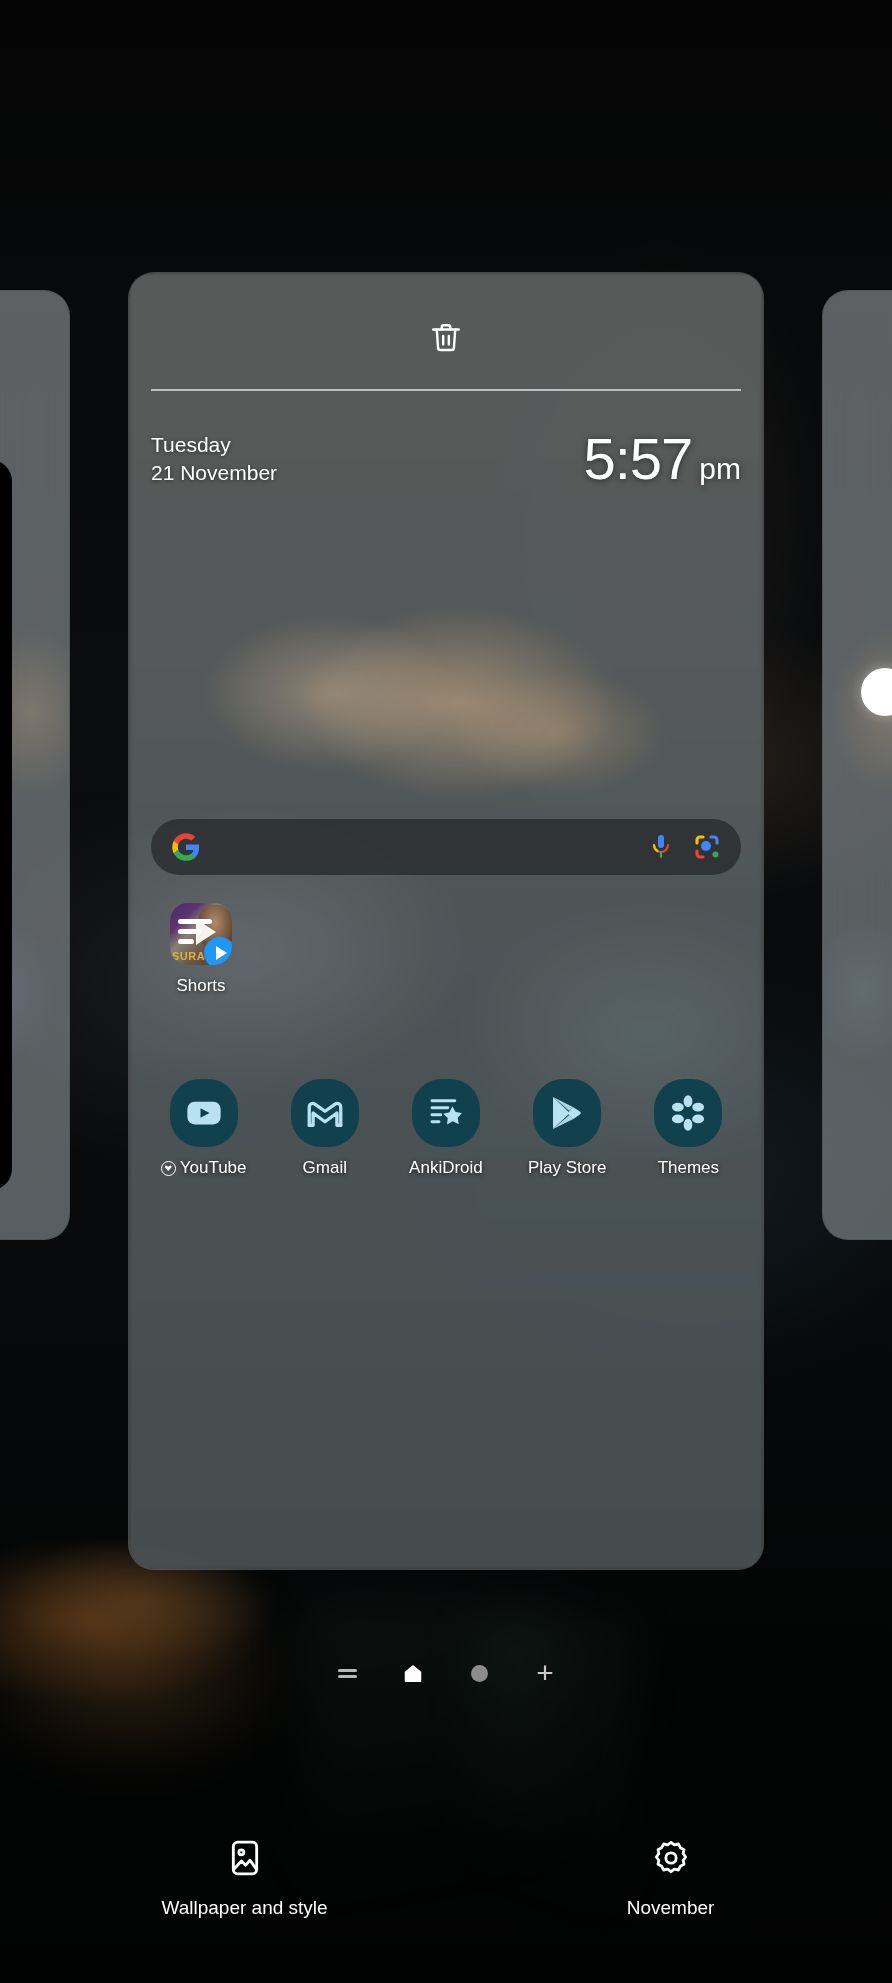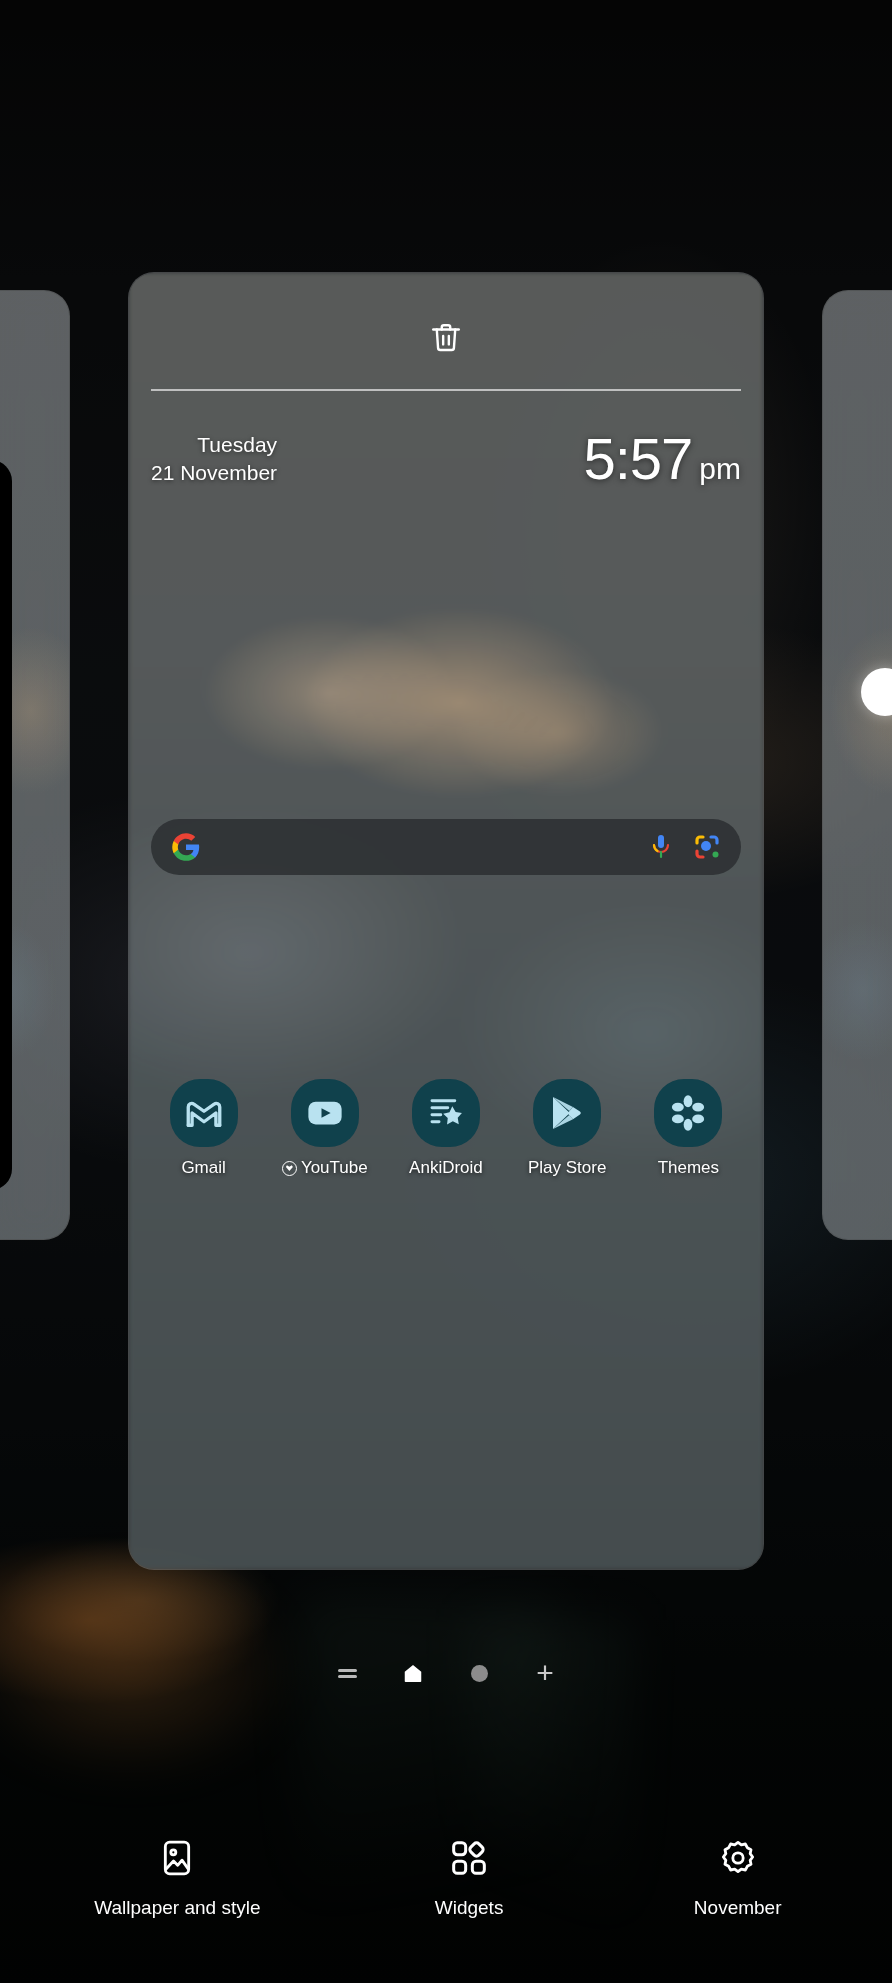--- a/index.html
+++ b/index.html
@@ -7,21 +7,20 @@
     width:892px; height:1983px;
     background:#000;
     font-family:"Liberation Sans", sans-serif;
     overflow:hidden;
   }
   #screen {
     position:relative;
     width:892px; height:1983px;
     background:#0f172a;
     overflow:hidden;
-    text-align:right;
   }
 
   
   .wallpaper {
     position:absolute; inset:0;
     background:
       radial-gradient(ellipse 260px 120px at 90px 1620px, rgba(255,150,60,.50), transparent 70%),
       radial-gradient(ellipse 200px 90px at 140px 1600px, rgba(255,190,110,.35), transparent 70%),
       radial-gradient(ellipse 420px 300px at 690px 1180px, rgba(70,110,130,.40), transparent 70%),
       radial-gradient(ellipse 300px 260px at 160px 980px, rgba(120,120,140,.30), transparent 72%),
@@ -352,47 +351,63 @@
       </svg>
       <svg class="lens-icon" viewBox="0 0 28 28">
         <path d="M4 10V7a3 3 0 0 1 3-3h3" fill="none" stroke="#FBBC05" stroke-width="3.2" stroke-linecap="round"></path>
         <path d="M18 4h3a3 3 0 0 1 3 3v3" fill="none" stroke="#4285F4" stroke-width="3.2" stroke-linecap="round"></path>
         <path d="M4 18v3a3 3 0 0 0 3 3h3" fill="none" stroke="#EA4335" stroke-width="3.2" stroke-linecap="round"></path>
         <circle cx="13" cy="13" r="5" fill="#4285F4"></circle>
         <circle cx="22.5" cy="21.5" r="3" fill="#34A853"></circle>
       </svg>
     </div>
 
+    <div class="shortcut">
+      <div class="shortcut-thumb">
+        <div class="face"></div>
+        <div class="sura">SURA</div>
+        <div class="shortcut-lines">
+          <i></i>
+            <i></i>
+            <i></i>
+        </div>
+        <div class="shortcut-play"></div>
+        <div class="shortcut-badge">
+          <div class="tri"></div>
+        </div>
+      </div>
+      <div class="shortcut-label">Shorts</div>
+    </div>
 
     <div class="dock">
+
+      <div class="dock-item">
+        <div class="dock-icon">
+          <svg viewBox="0 0 24 24">
+            <rect x="2.5" y="5.5" width="19" height="13" rx="4.2" fill="#b9e2f0"></rect>
+            <path d="M10 9.3l5.2 2.7L10 14.7z" fill="#10414c"></path>
+          </svg>
+        </div>
+        <div class="dock-label">
+          <span class="yt-badge">
+              <span class="heart"></span>
+            </span>
+          <span>YouTube</span>
+        </div>
+      </div>
 
       <div class="dock-item">
         <div class="dock-icon">
           <svg viewBox="0 0 24 24" fill="none" stroke="#b9e2f0" stroke-width="1.9" stroke-linecap="round" stroke-linejoin="round">
             <path d="M3 19V8.5a2 2 0 0 1 3.2-1.6L12 11l5.8-4.1A2 2 0 0 1 21 8.5V19"></path>
             <path d="M3 19h2.2V12l6.8 5 6.8-5v7H21"></path>
           </svg>
         </div>
         <div class="dock-label">
           <span>Gmail</span>
-        </div>
-      </div>
-
-      <div class="dock-item">
-        <div class="dock-icon">
-          <svg viewBox="0 0 24 24">
-            <rect x="2.5" y="5.5" width="19" height="13" rx="4.2" fill="#b9e2f0"></rect>
-            <path d="M10 9.3l5.2 2.7L10 14.7z" fill="#10414c"></path>
-          </svg>
-        </div>
-        <div class="dock-label">
-          <span class="yt-badge">
-              <span class="heart"></span>
-            </span>
-          <span>YouTube</span>
         </div>
       </div>
 
       <div class="dock-item">
         <div class="dock-icon">
           <svg viewBox="0 0 24 24">
             <g stroke="#b9e2f0" stroke-width="1.7" stroke-linecap="round">
               <path d="M4 5h13"></path>
                 <path d="M4 9h9"></path>
                 <path d="M4 13h5"></path>
@@ -467,31 +482,20 @@
         <svg viewBox="0 0 24 24" fill="none" stroke="#fff" stroke-width="1.7" stroke-linecap="round" stroke-linejoin="round">
           <rect x="5" y="2.5" width="14" height="19" rx="2.6"></rect>
           <circle cx="9.8" cy="8.6" r="1.5"></circle>
           <path d="M5.6 18.4l4.3-4.6 2.5 2.6 2.6-3.1 3.6 5.1"></path>
         </svg>
       </div>
       <div class="tool-label">Wallpaper and style</div>
     </div>
 
 
-    <div class="tool-item">
-      <div class="tool-icon">
-        <svg viewBox="0 0 24 24" fill="none" stroke="#fff" stroke-width="1.8" stroke-linecap="round" stroke-linejoin="round">
-          <rect x="2.8" y="2.8" width="7.2" height="7.2" rx="2.2"></rect>
-          <rect x="2.8" y="14" width="7.2" height="7.2" rx="2.2"></rect>
-          <rect x="14" y="14" width="7.2" height="7.2" rx="2.2"></rect>
-          <rect x="13.1" y="3.5" width="6.8" height="6.8" rx="2" transform="rotate(45 16.5 6.9)"></rect>
-        </svg>
-      </div>
-      <div class="tool-label">Widgets</div>
-    </div>
 
     <div class="tool-item">
       <div class="tool-icon">
         <svg viewBox="0 0 24 24" fill="none" stroke="#fff" stroke-width="1.7" stroke-linecap="round" stroke-linejoin="round">
           <path d="M12 2.6l2 1.5 2.4-.5 1.2 2.2 2.2 1.2-.5 2.4 1.5 2-1.5 2 .5 2.4-2.2 1.2-1.2 2.2-2.4-.5-2 1.5-2-1.5-2.4.5-1.2-2.2-2.2-1.2.5-2.4-1.5-2 1.5-2-.5-2.4 2.2-1.2 1.2-2.2 2.4.5z"></path>
           <circle cx="12" cy="12" r="3.1"></circle>
         </svg>
       </div>
       <div class="tool-label">November</div>
     </div>

